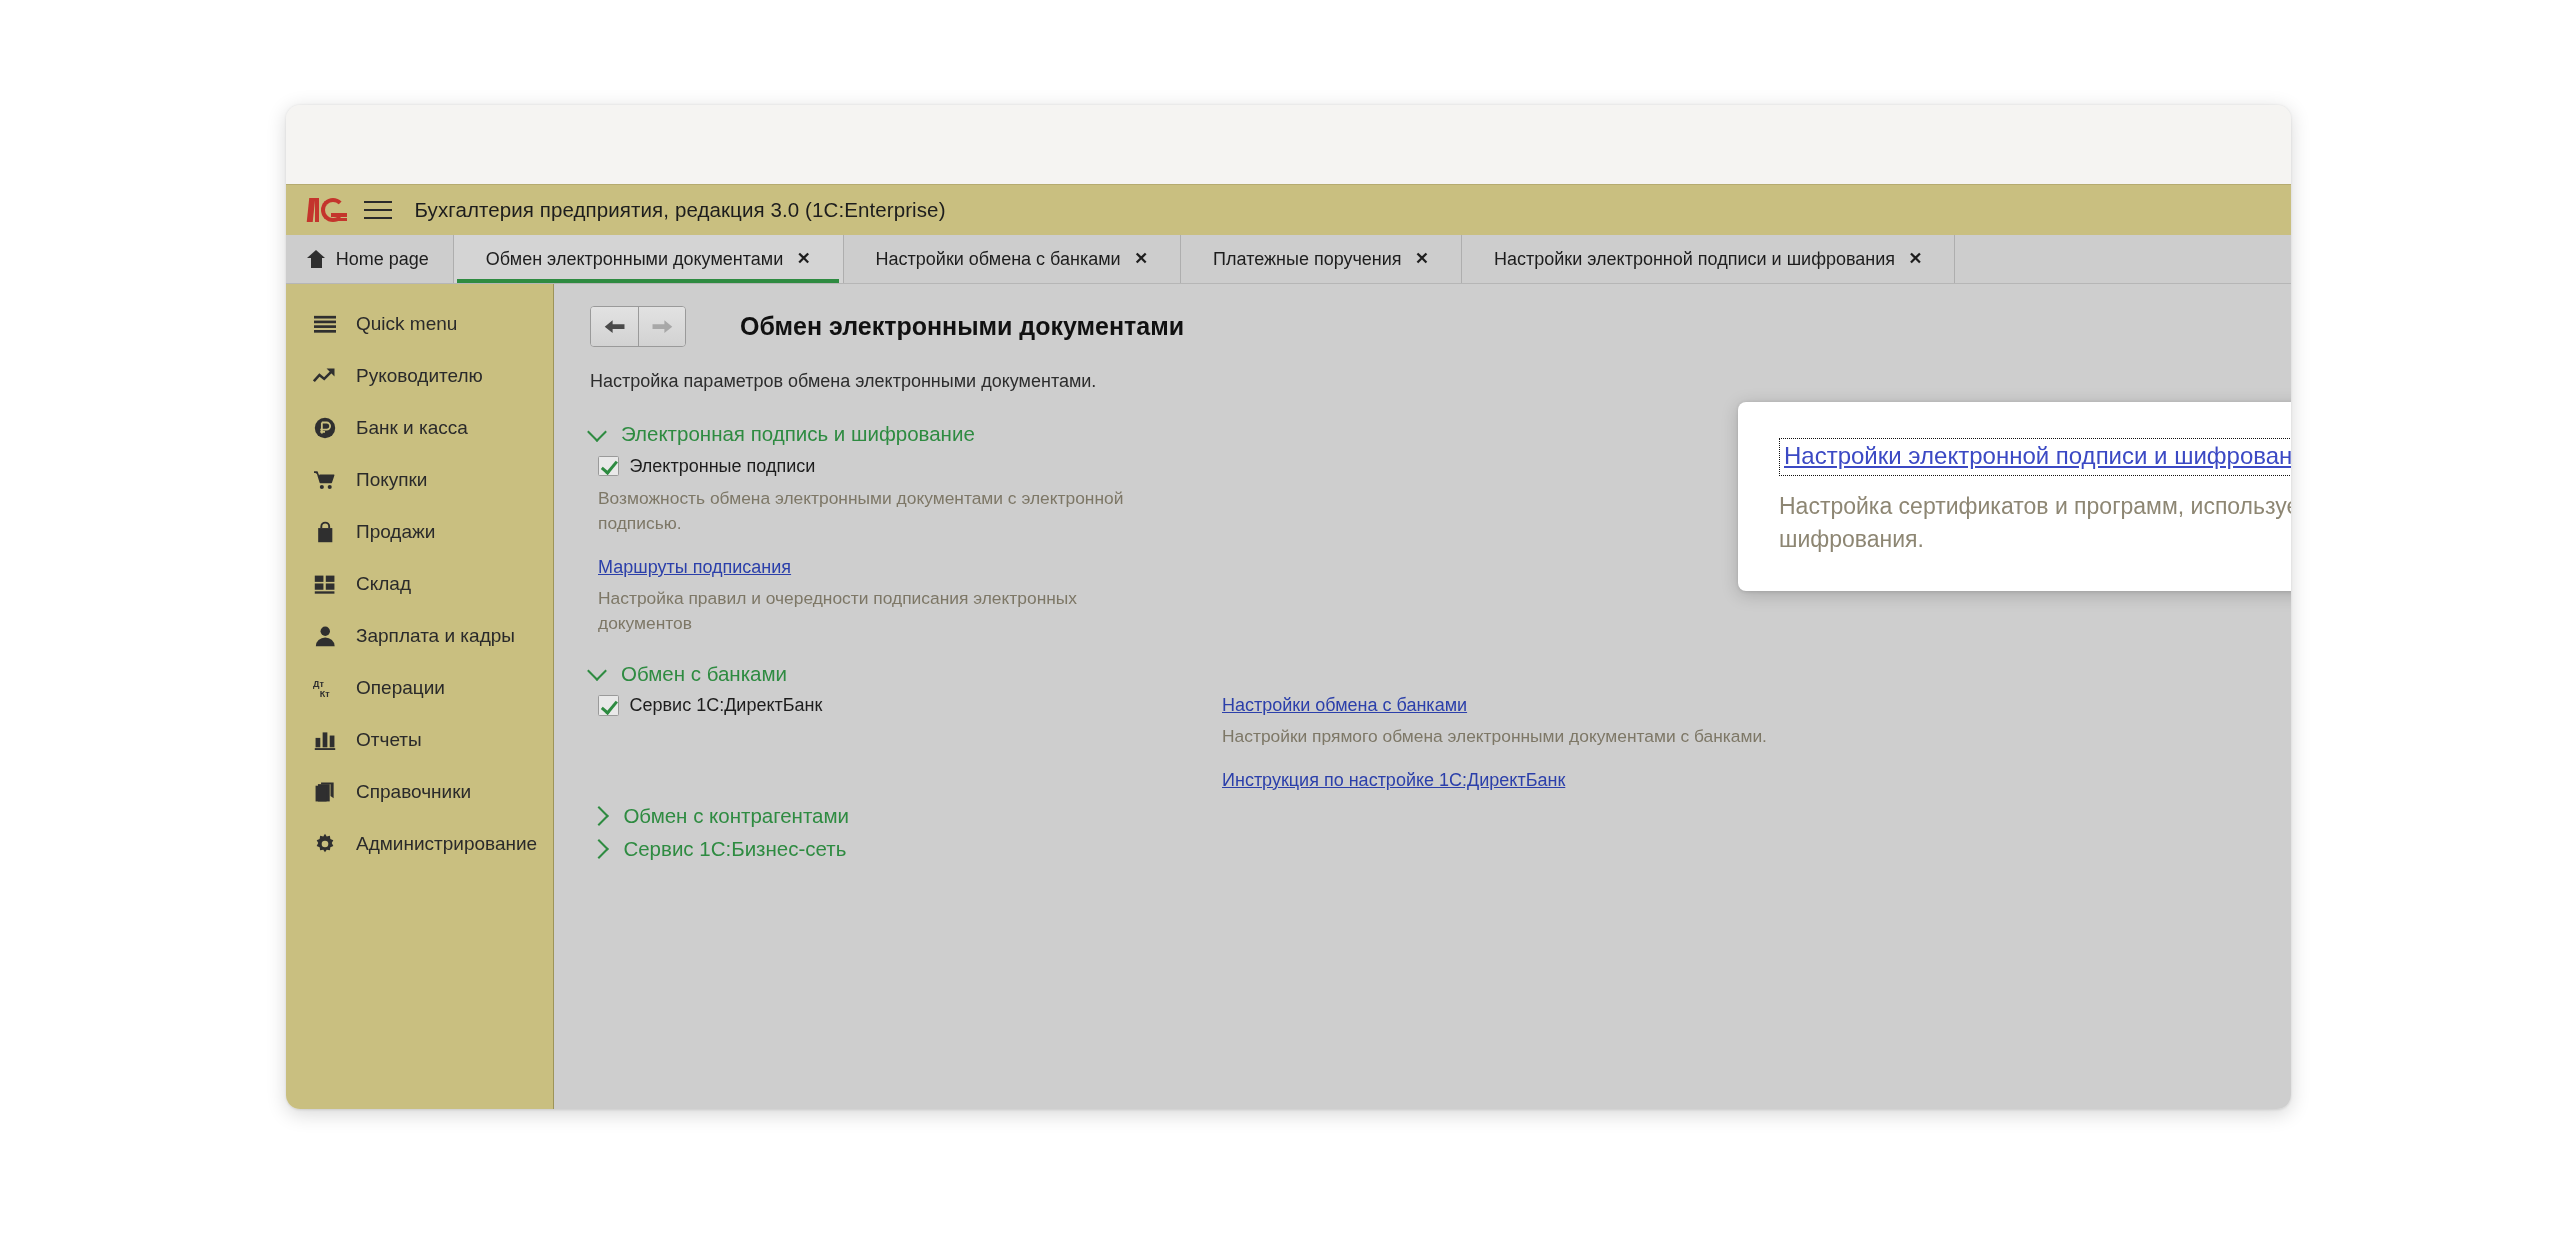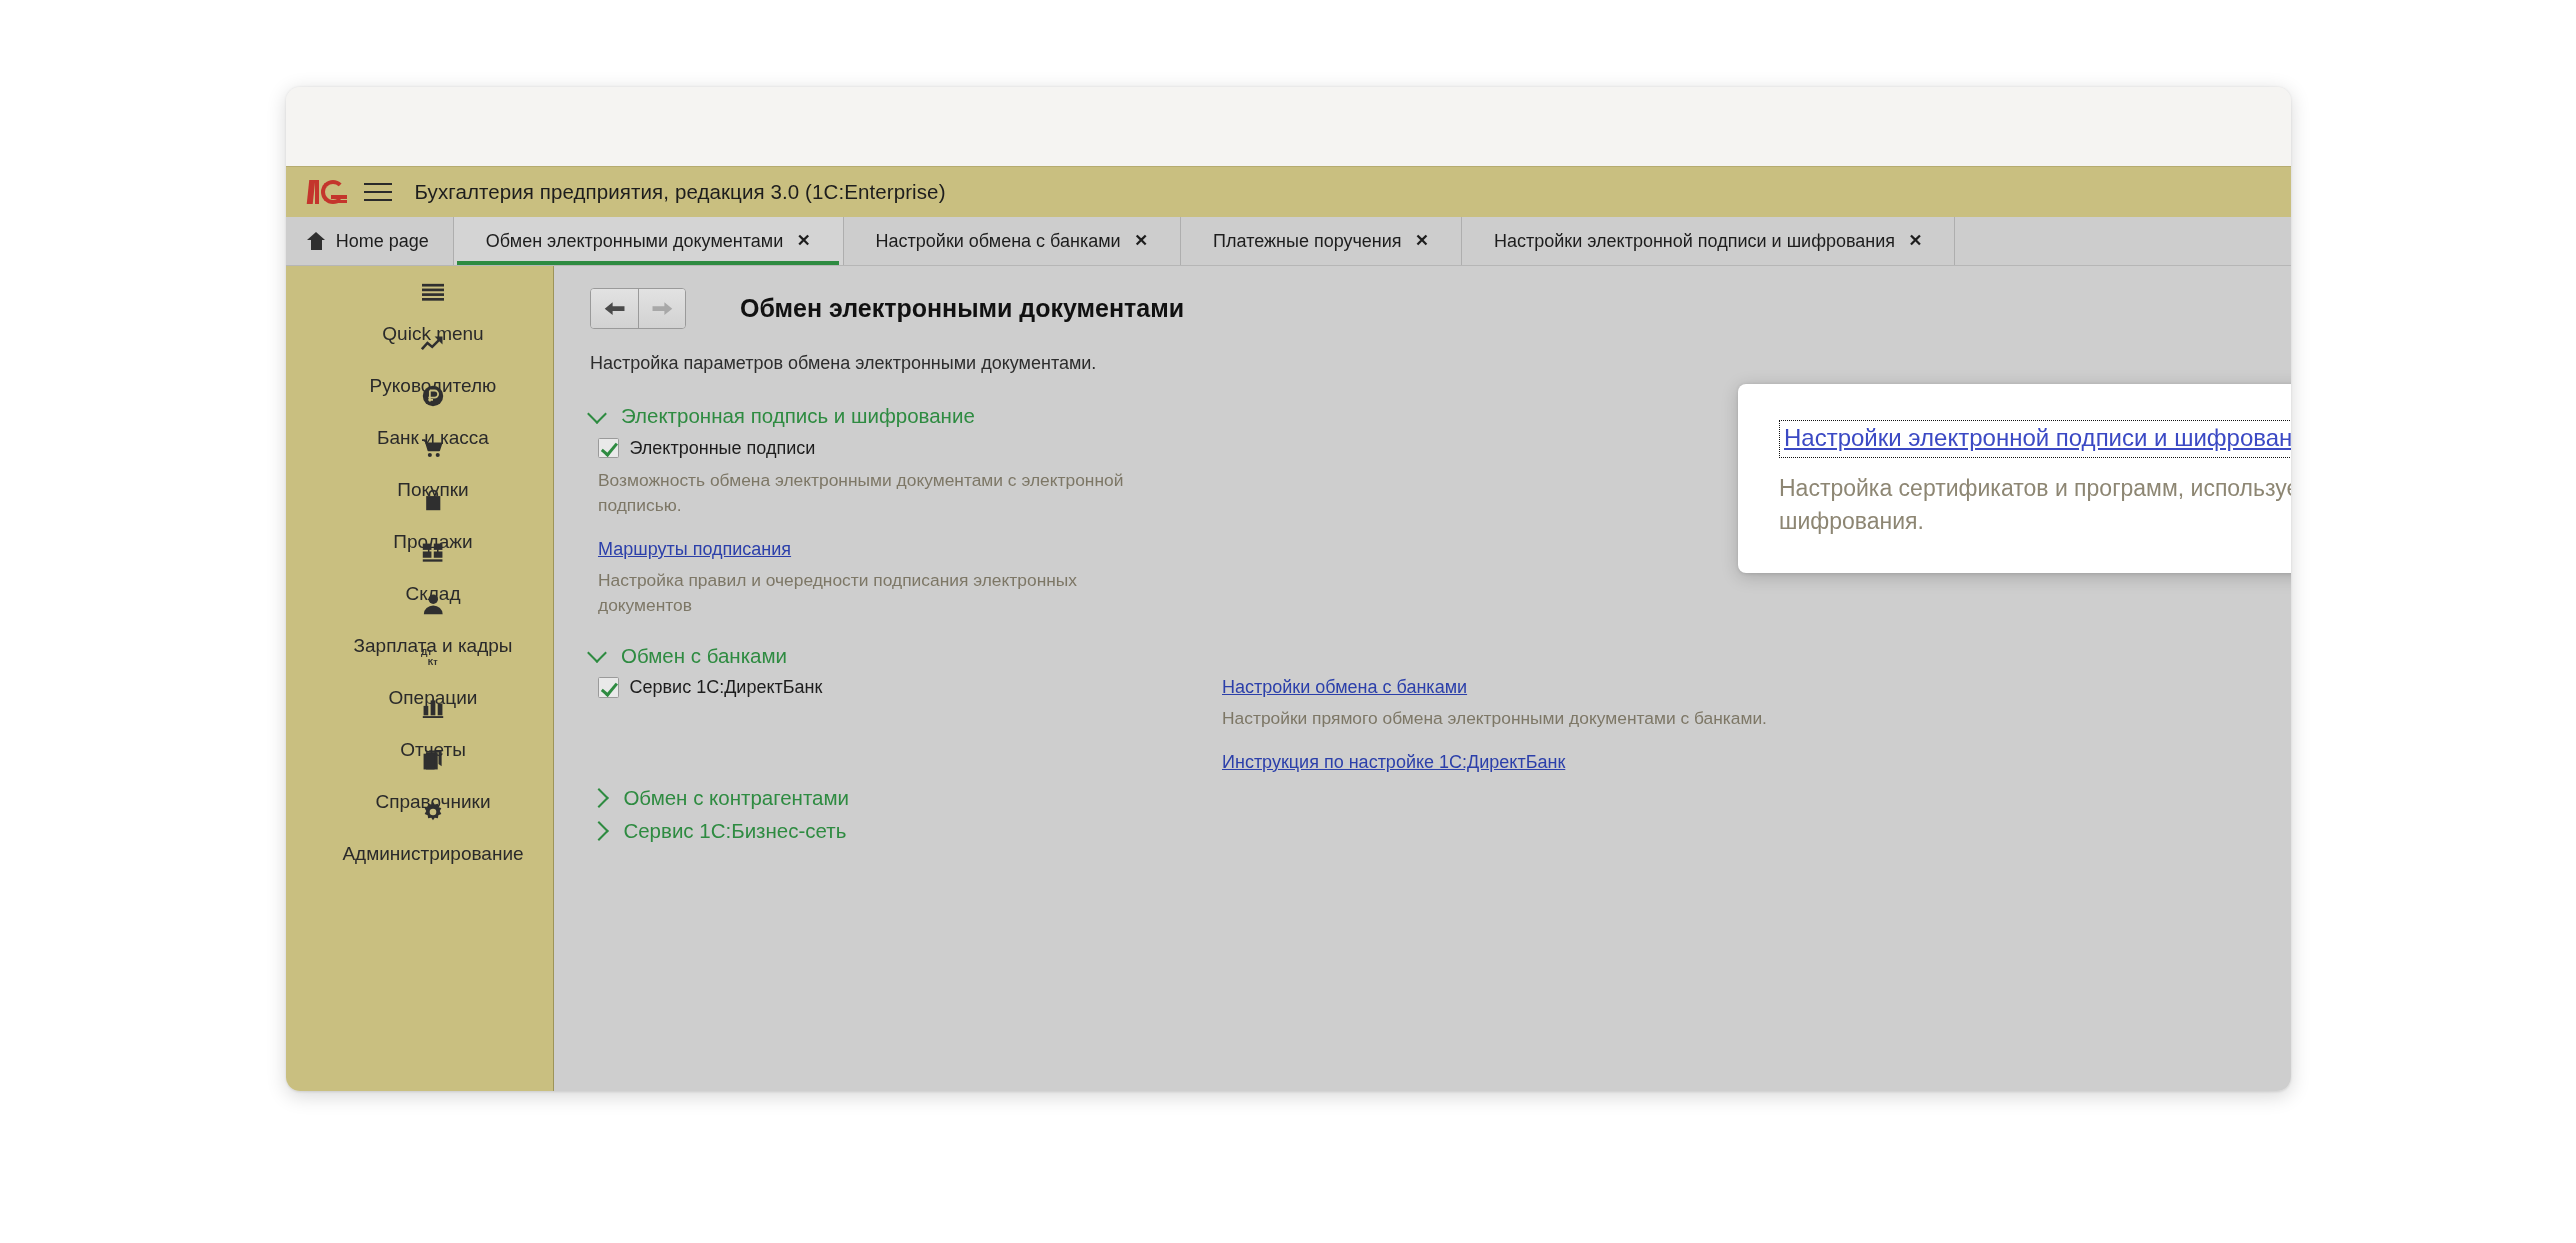--- a/index.html
+++ b/index.html
@@ -9,21 +9,21 @@
     height: 1244px;
     background: #ffffff;
     font-family: "Liberation Sans", sans-serif;
     overflow: hidden;
   }
 
   
   #app-window {
     position: absolute;
     left: 286px;
-    top: 87px;
+    top: 105px;
     width: 2005px;
     height: 1004px;
     border-radius: 14px;
     background: #f5f4f2;
     box-shadow: 0 4.7px 20.5px rgba(0,0,0,0.16), 0 0.8px 2.4px rgba(0,0,0,0.10);
     overflow: hidden;
   }
 
   
   #window-chrome-strip {
@@ -147,21 +147,20 @@
     padding-top: 14px;
     border-right: 0.8px solid #9d9458;
   }
   .nav-item {
     display: flex;
     align-items: center;
     height: 52px;
     padding-left: 27px;
     gap: 19px;
     cursor: pointer;
-    flex-direction: column;
   }
   .nav-label { font-size: 19px; color: #2a2a2a; white-space: nowrap; }
   .nav-icon {
     width: 24px; height: 24px;
     flex: 0 0 24px;
     position: relative;
     display: flex; align-items: center; justify-content: center;
   }
   .nav-icon svg { display:block; }
 

